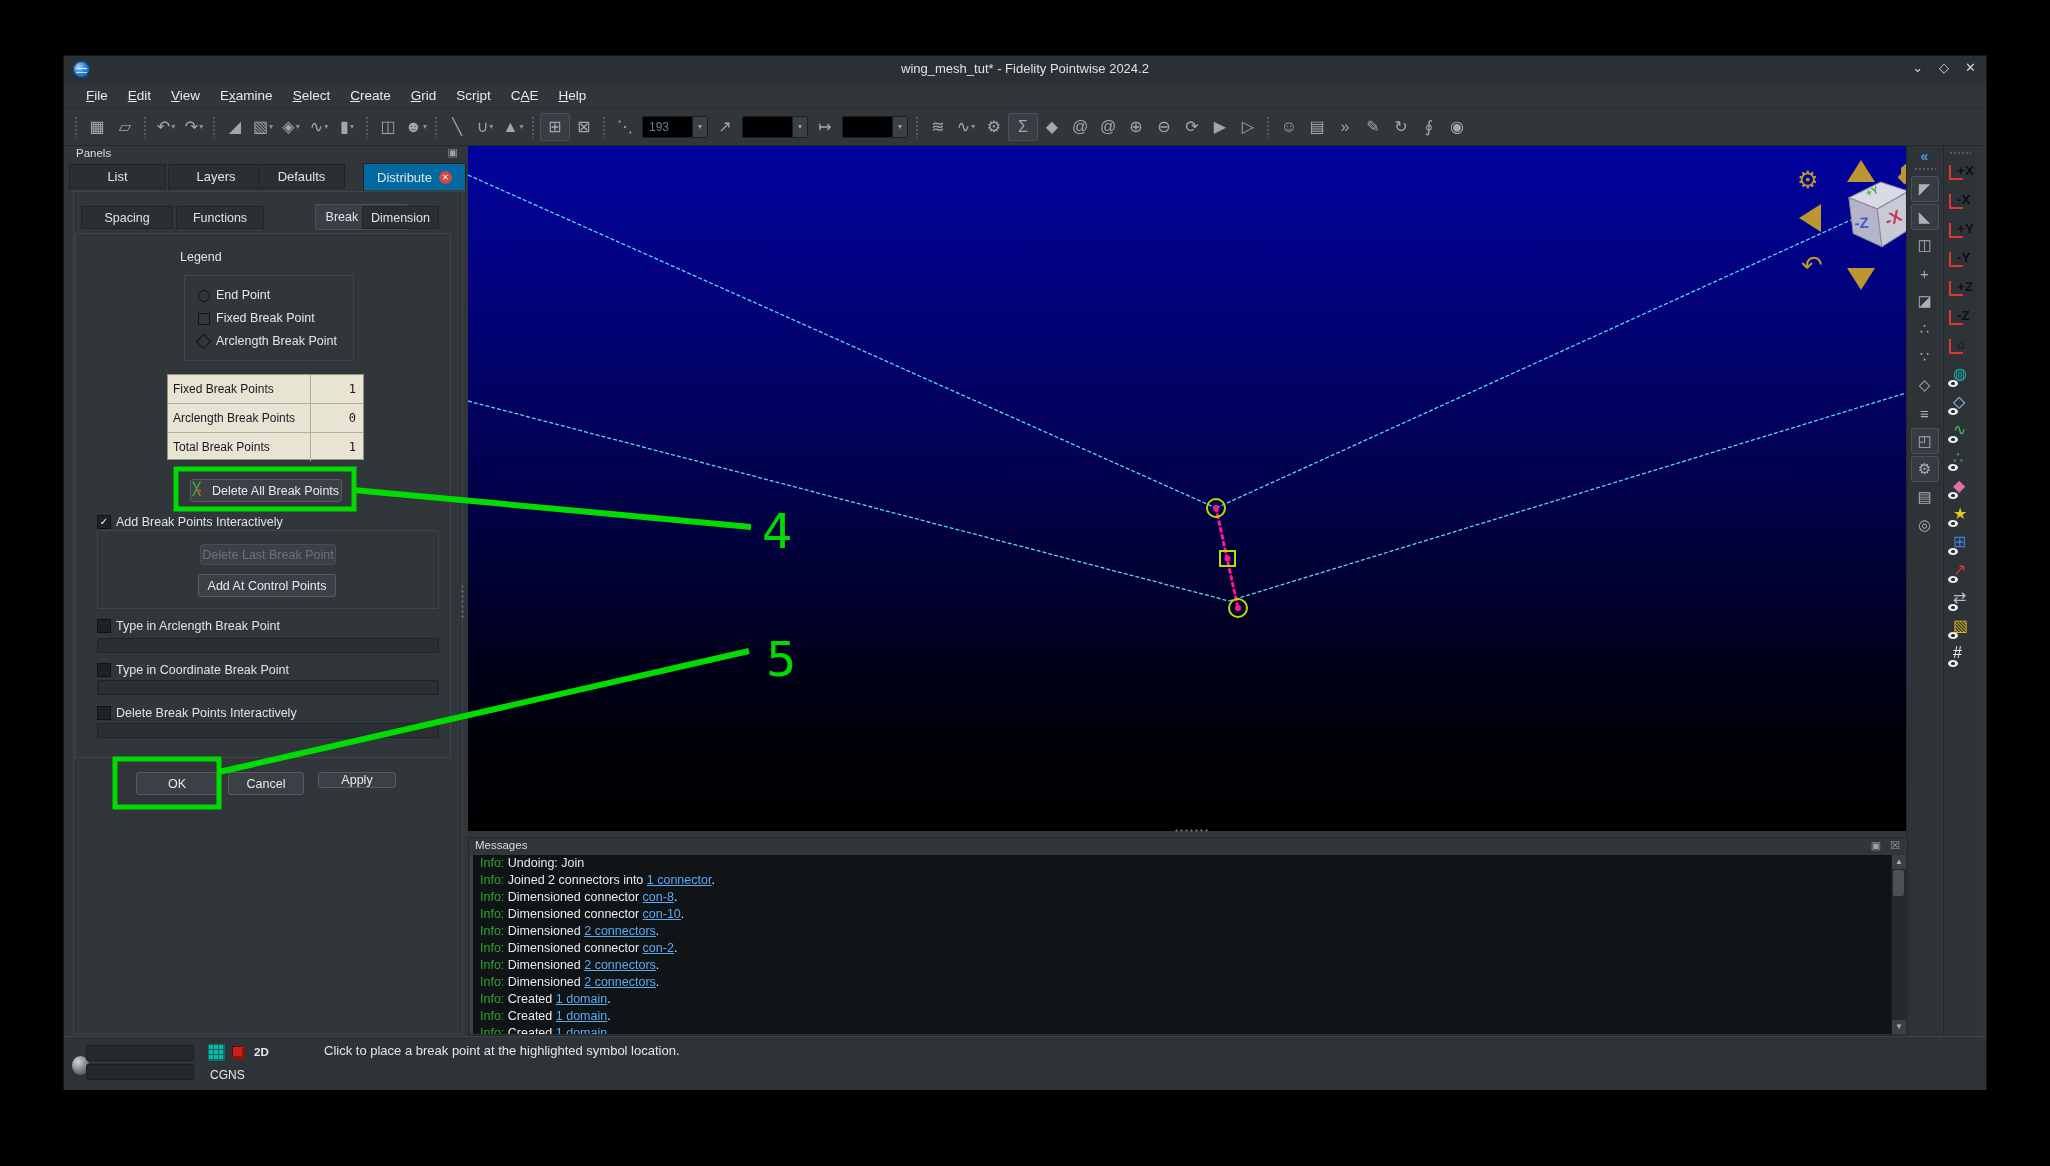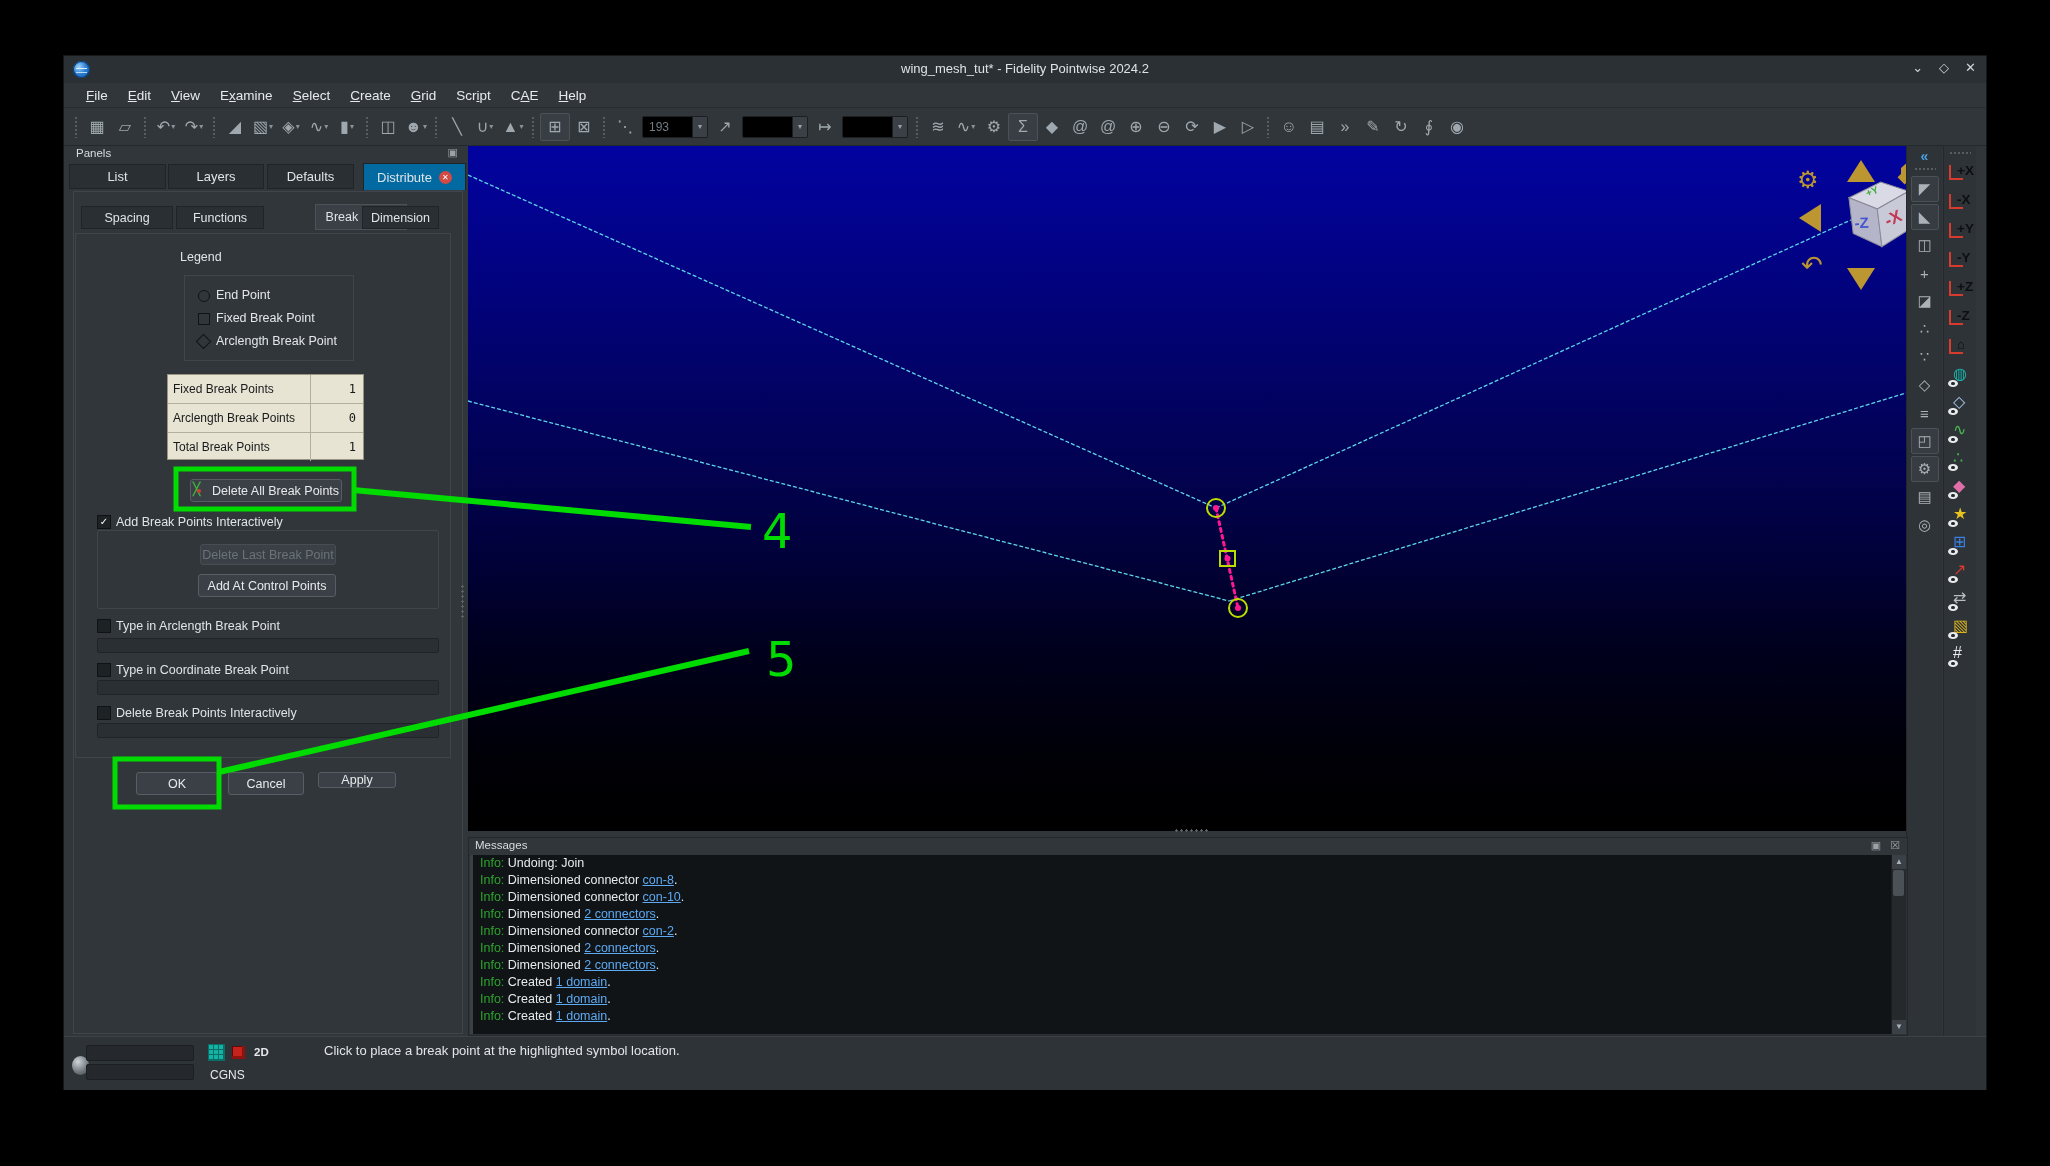--- a/index.html
+++ b/index.html
@@ -298,21 +298,21 @@
     <div class="dock">
       <div class="dock-title">Panels</div>
       <div class="dock-float">▣</div>
 
       <div class="tab" style="left:1px;width:97px;">
           <span>List</span>
         </div>
       <div class="tab" style="left:100px;width:96px;">
           <span>Layers</span>
         </div>
-      <div class="tab" style="left:199px;width:87px;">
+      <div class="tab" style="left:190px;width:87px;">
           <span>Defaults</span>
         </div>
       <div class="tab active" style="left:295px;width:103px;">
         <span>Distribute</span>
         <span class="closedot">✕</span>
       </div>
 
       <div class="dock-frame"></div>
 
       <div class="subtab" style="left:13px;width:92px;">
@@ -559,20 +559,21 @@
     <div class="messages">
       <div class="msg-header">
         <span class="mtitle">Messages</span>
         <span class="micons">
           <span>▣</span>
           <span>☒</span>
         </span>
       </div>
       <div class="msg-log">
         <div class="msg-line"><span class="pfx">Info: </span><span class="txt">Undoing: Join</span></div>
+          <div class="msg-line"><span class="pfx">Info: </span><span class="txt">Joined 2 connectors into </span><span class="lnk">1 connector</span><span class="txt">.</span></div>
           <div class="msg-line"><span class="pfx">Info: </span><span class="txt">Dimensioned connector </span><span class="lnk">con-8</span><span class="txt">.</span></div>
           <div class="msg-line"><span class="pfx">Info: </span><span class="txt">Dimensioned connector </span><span class="lnk">con-10</span><span class="txt">.</span></div>
           <div class="msg-line"><span class="pfx">Info: </span><span class="txt">Dimensioned </span><span class="lnk">2 connectors</span><span class="txt">.</span></div>
           <div class="msg-line"><span class="pfx">Info: </span><span class="txt">Dimensioned connector </span><span class="lnk">con-2</span><span class="txt">.</span></div>
           <div class="msg-line"><span class="pfx">Info: </span><span class="txt">Dimensioned </span><span class="lnk">2 connectors</span><span class="txt">.</span></div>
           <div class="msg-line"><span class="pfx">Info: </span><span class="txt">Dimensioned </span><span class="lnk">2 connectors</span><span class="txt">.</span></div>
           <div class="msg-line"><span class="pfx">Info: </span><span class="txt">Created </span><span class="lnk">1 domain</span><span class="txt">.</span></div>
           <div class="msg-line"><span class="pfx">Info: </span><span class="txt">Created </span><span class="lnk">1 domain</span><span class="txt">.</span></div>
           <div class="msg-line"><span class="pfx">Info: </span><span class="txt">Created </span><span class="lnk">1 domain</span><span class="txt">.</span></div>
           <div class="msg-scroll">

